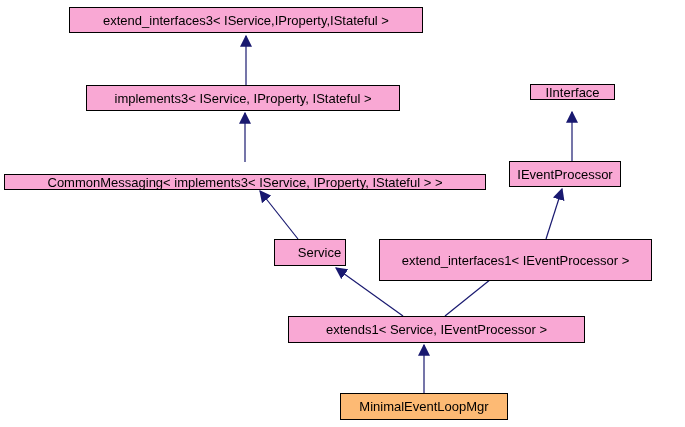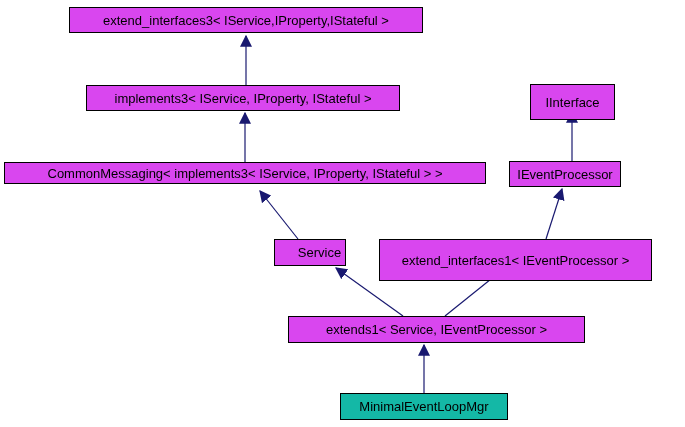--- a/index.html
+++ b/index.html
@@ -19,32 +19,32 @@
     position: absolute;
     left: 0;
     top: 0;
     width: 685px;
     height: 427px;
     pointer-events: none;
   }
   .node {
     position: absolute;
     box-sizing: border-box;
-    background: #d946ef;
+    background: #f9a8d4;
     border: 1px solid #000000;
     display: flex;
     align-items: center;
     justify-content: center;
     font-size: 13px;
     color: #000000;
     white-space: nowrap;
     cursor: pointer;
   }
   .node.highlight {
-    background: #14b8a6;
+    background: #fdba74;
     border-width: 1px;
     cursor: default;
   }
 </style>
 </head>
 <body>
 
 <div class="diagram">
 
   <svg class="edges" viewBox="0 0 685 427" xmlns="http://www.w3.org/2000/svg">
@@ -62,23 +62,23 @@
       <line x1="403" y1="316" x2="336" y2="268" marker-end="url(#arrow)"></line>
       <line x1="445" y1="316" x2="506" y2="267" marker-end="url(#arrow)"></line>
       <line x1="424" y1="393" x2="424" y2="345" marker-end="url(#arrow)"></line>
     </g>
   </svg>
 
   <div class="node" style="left:69px;  top:7px;   width:354px; height:26px;">extend_interfaces3&lt; IService,IProperty,IStateful &gt;</div>
 
   <div class="node" style="left:86px;  top:85px;  width:314px; height:26px;">implements3&lt; IService, IProperty, IStateful &gt;</div>
 
-  <div class="node" style="left:530px; top:84px;  width:85px;  height:36px;">IInterface</div>
+  <div class="node" style="left:530px; top:84px;  width:85px;  height:16px;">IInterface</div>
 
-  <div class="node" style="left:4px;   top:162px; width:482px; height:22px;">CommonMessaging&lt; implements3&lt; IService, IProperty, IStateful &gt; &gt;</div>
+  <div class="node" style="left:4px;   top:174px; width:482px; height:16px;">CommonMessaging&lt; implements3&lt; IService, IProperty, IStateful &gt; &gt;</div>
 
   <div class="node" style="left:509px; top:161px; width:112px; height:26px;">IEventProcessor</div>
 
   <div class="node" style="left:274px; top:239px; width:72px;  height:27px;padding-left:19px;">Service</div>
 
   <div class="node" style="left:379px; top:239px; width:273px; height:42px;">extend_interfaces1&lt; IEventProcessor &gt;</div>
 
   <div class="node" style="left:288px; top:316px; width:297px; height:27px;">extends1&lt; Service, IEventProcessor &gt;</div>
 
   <div class="node highlight" style="left:340px; top:393px; width:168px; height:27px;">MinimalEventLoopMgr</div>

